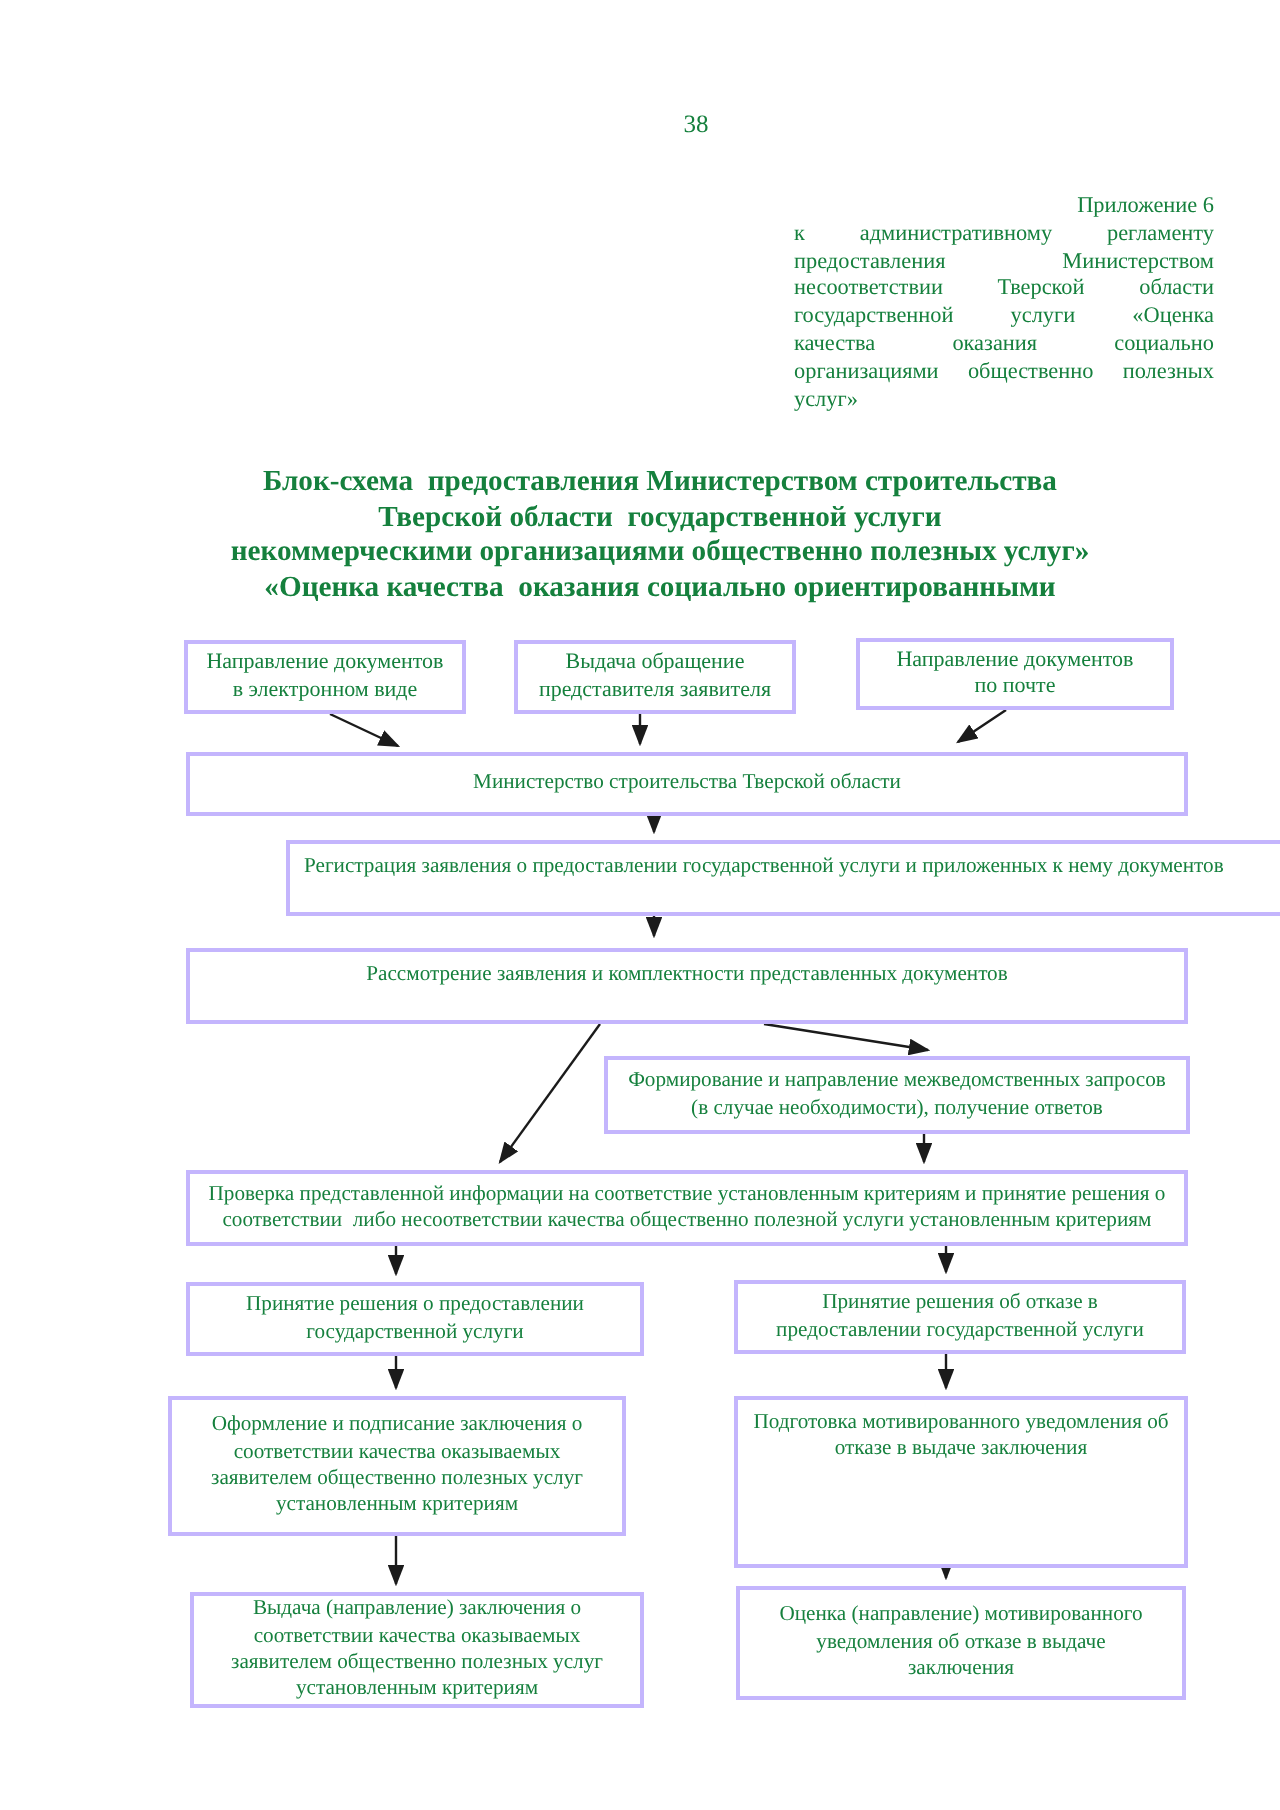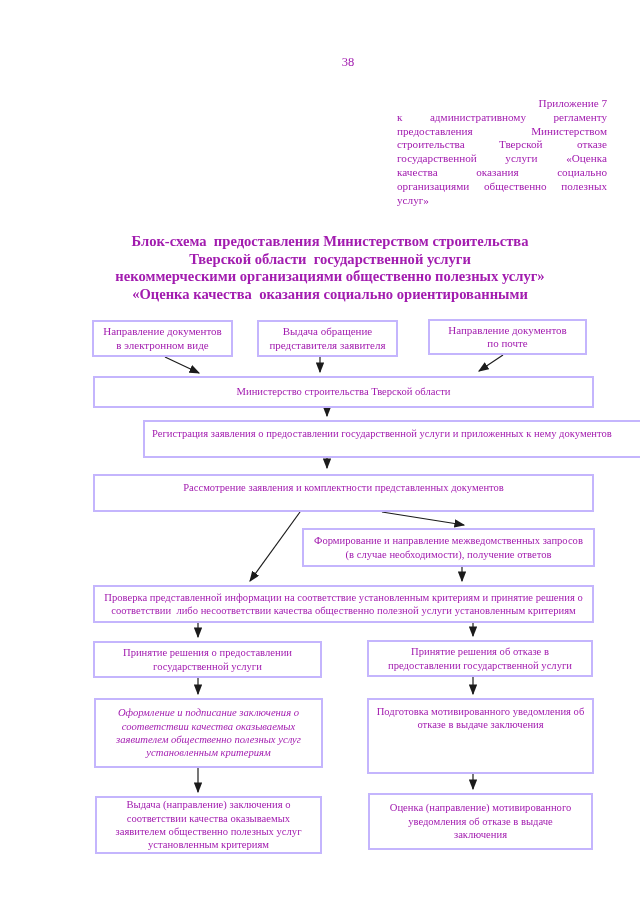--- a/index.html
+++ b/index.html
@@ -1,18 +1,18 @@
 <!DOCTYPE html>
 <html><head>
 <meta charset="utf-8">
 <style>
   html,body{margin:0;padding:0;background:#e8e8e8;}
   .page{
     position:relative;width:640px;height:905px;background:#ffffff;
-    font-family:"Liberation Serif", serif;color:#a21caf;overflow:hidden;
+    font-family:"Liberation Serif", serif;color:#15803d;overflow:hidden;
     margin:0 auto;
   }
   .page-number{
     position:absolute;top:55px;left:56px;width:584px;
     text-align:center;font-size:12.5px;
   }
   .appendix{
     position:absolute;top:97px;left:397px;width:210px;
     font-size:11.2px;line-height:13.8px;
   }
@@ -37,38 +37,38 @@
   #b-electronic{left:92px;top:320px;width:141px;height:37px;}
   #b-personal{left:257px;top:320px;width:141px;height:37px;}
   #b-mail{left:428px;top:319px;width:159px;height:36px;}
   #b-ministry{left:93px;top:376px;width:501px;height:32px;}
   #b-registration{left:104px;top:420px;width:501px;height:38px;margin-left:39px;}
   #b-review{left:93px;top:474px;width:501px;height:38px;}
   #b-interagency{left:302px;top:528px;width:293px;height:39px;}
   #b-check{left:93px;top:585px;width:501px;height:38px;}
   #b-decision-grant{left:93px;top:641px;width:229px;height:37px;}
   #b-decision-refuse{left:367px;top:640px;width:226px;height:37px;}
-  #b-conclusion{left:94px;top:698px;width:229px;height:70px;font-style:italic;}
-  #b-notice{left:367px;top:698px;width:227px;height:76px;}
+  #b-conclusion{left:84px;top:698px;width:229px;height:70px;}
+  #b-notice{left:367px;top:698px;width:227px;height:86px;}
   #b-issue-conclusion{left:95px;top:796px;width:227px;height:58px;}
   #b-issue-notice{left:368px;top:793px;width:225px;height:57px;}
   .arrows{position:absolute;top:0;left:0;pointer-events:none;}
 </style>
 </head>
 <body>
 
 <div class="page">
 
   <div class="page-number">38</div>
 
   <div class="appendix">
-    <div class="ap-line first">Приложение 7</div>
+    <div class="ap-line first">Приложение 6</div>
     <div class="ap-line">к административному регламенту</div>
     <div class="ap-line">предоставления Министерством</div>
-    <div class="ap-line">строительства Тверской отказе</div>
+    <div class="ap-line">несоответствии Тверской области</div>
     <div class="ap-line">государственной услуги «Оценка</div>
     <div class="ap-line">качества оказания социально</div>
     <div class="ap-line">организациями общественно полезных</div>
     <div class="ap-line last">услуг»</div>
   </div>
 
   <div class="doc-title">
     <div>Блок-схема  предоставления Министерством строительства</div>
     <div>Тверской области  государственной услуги</div>
     <div>некоммерческими организациями общественно полезных услуг»</div>

